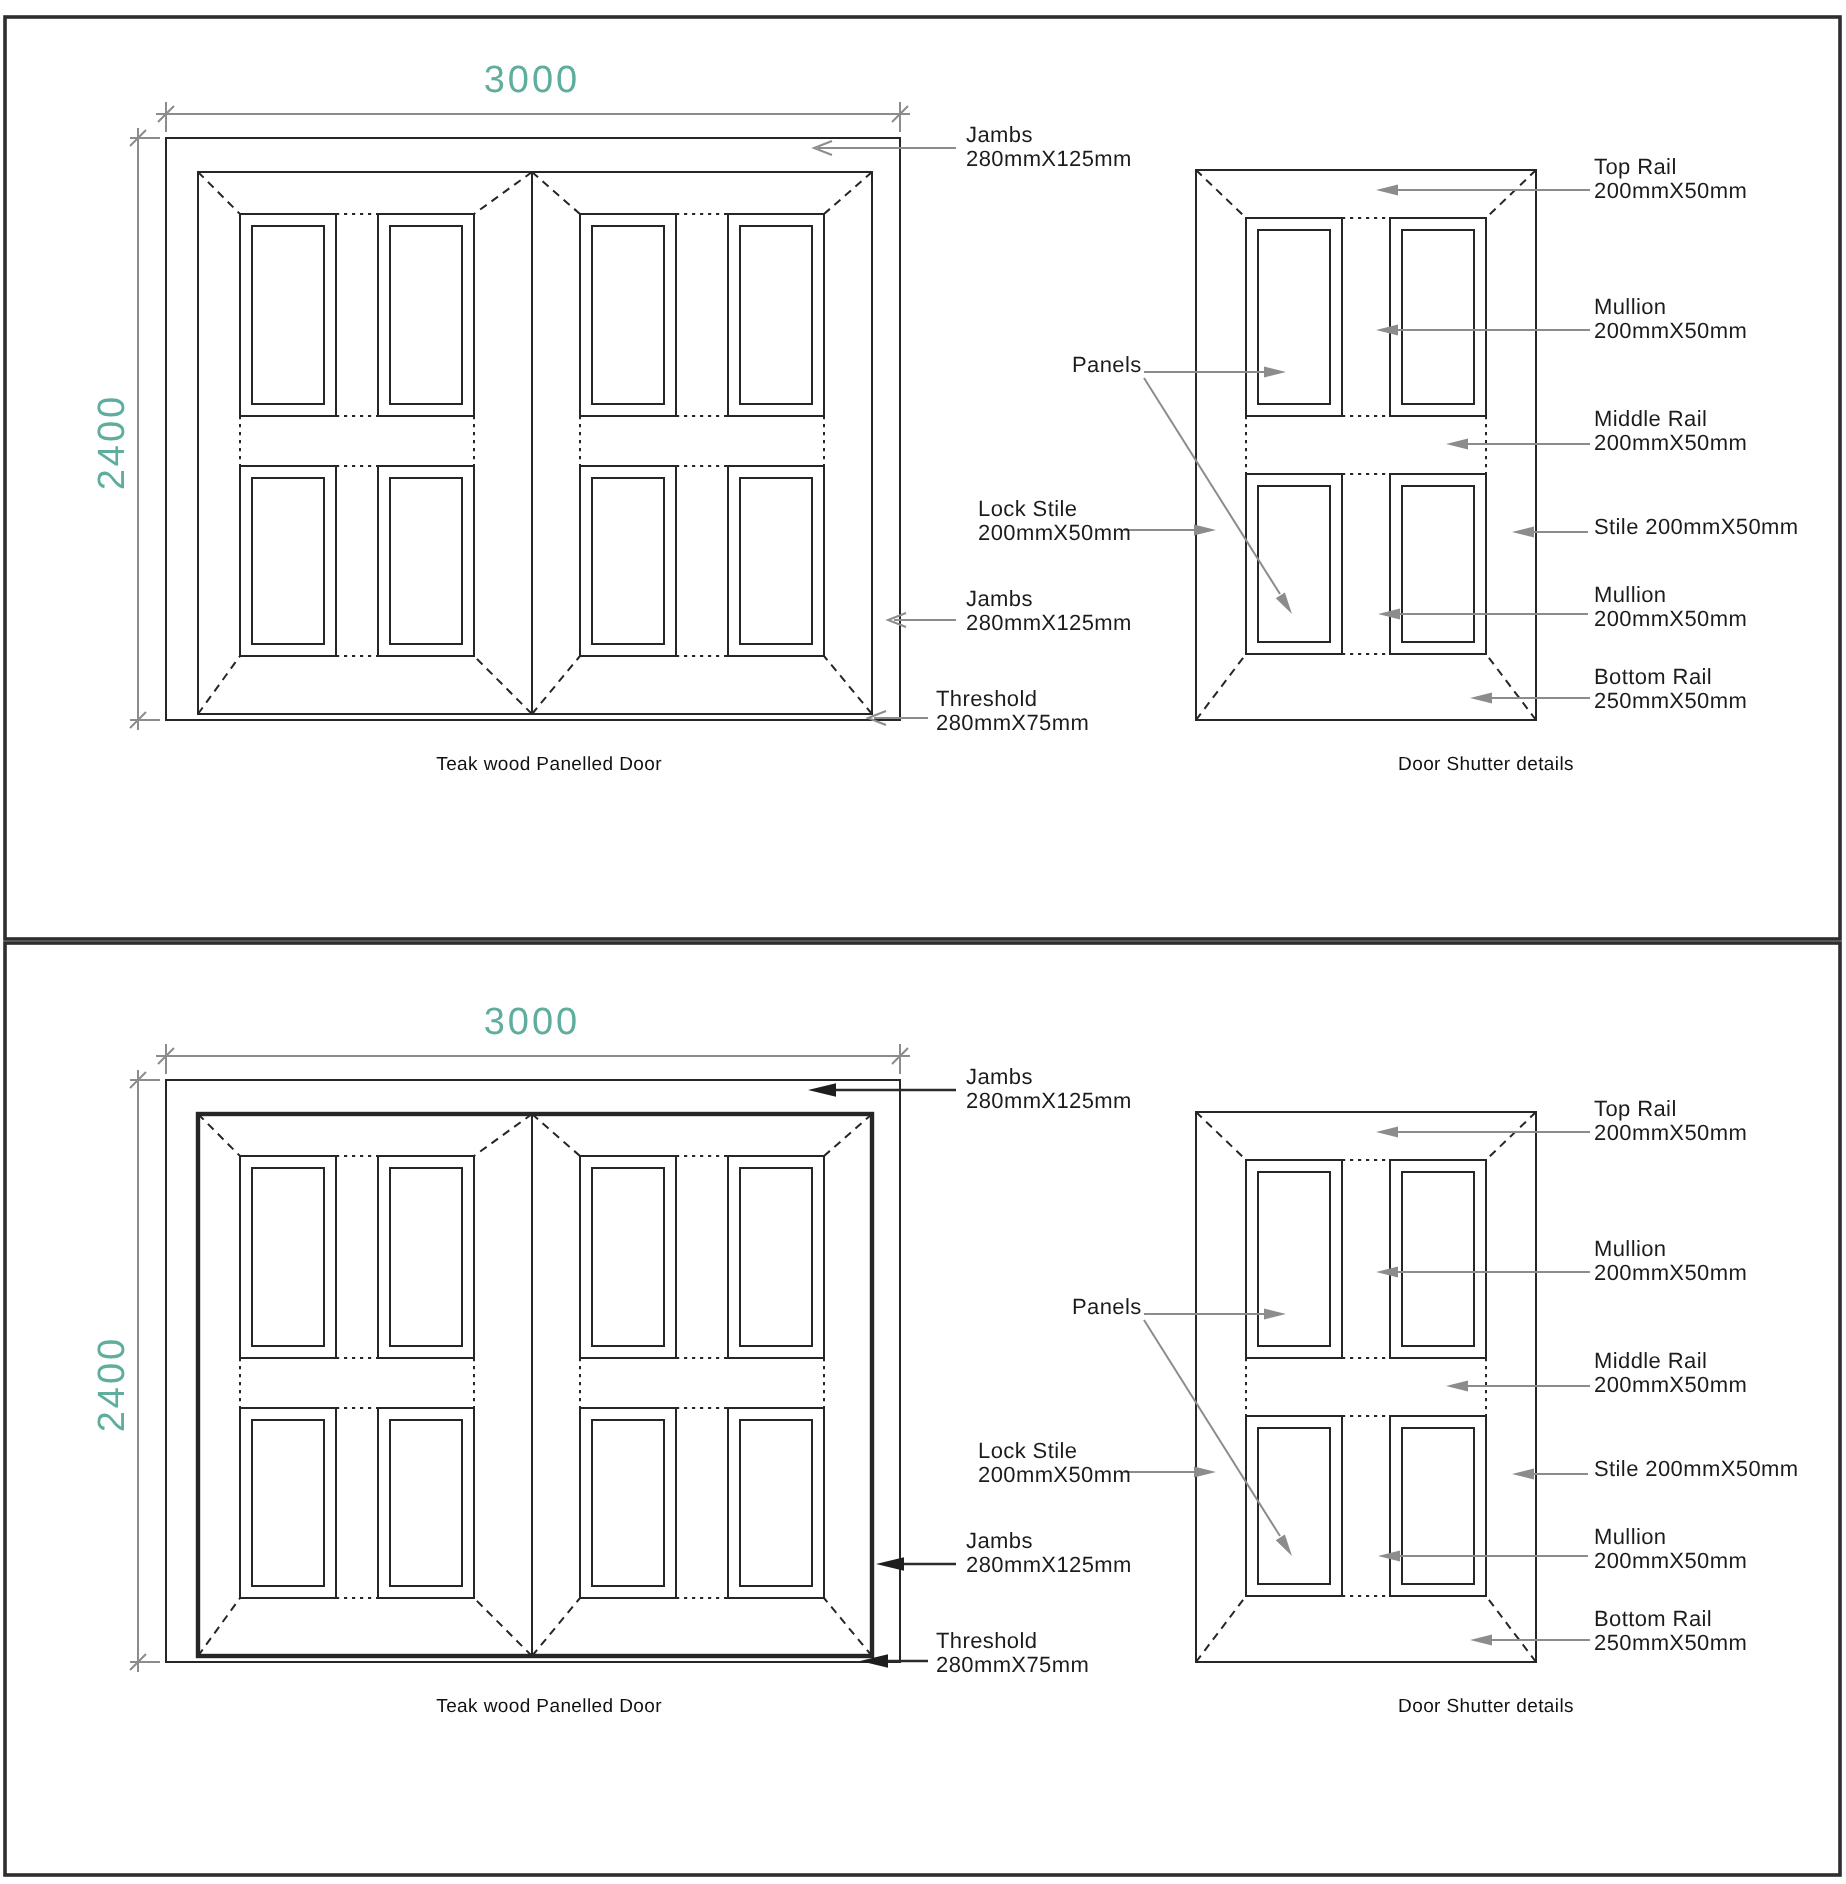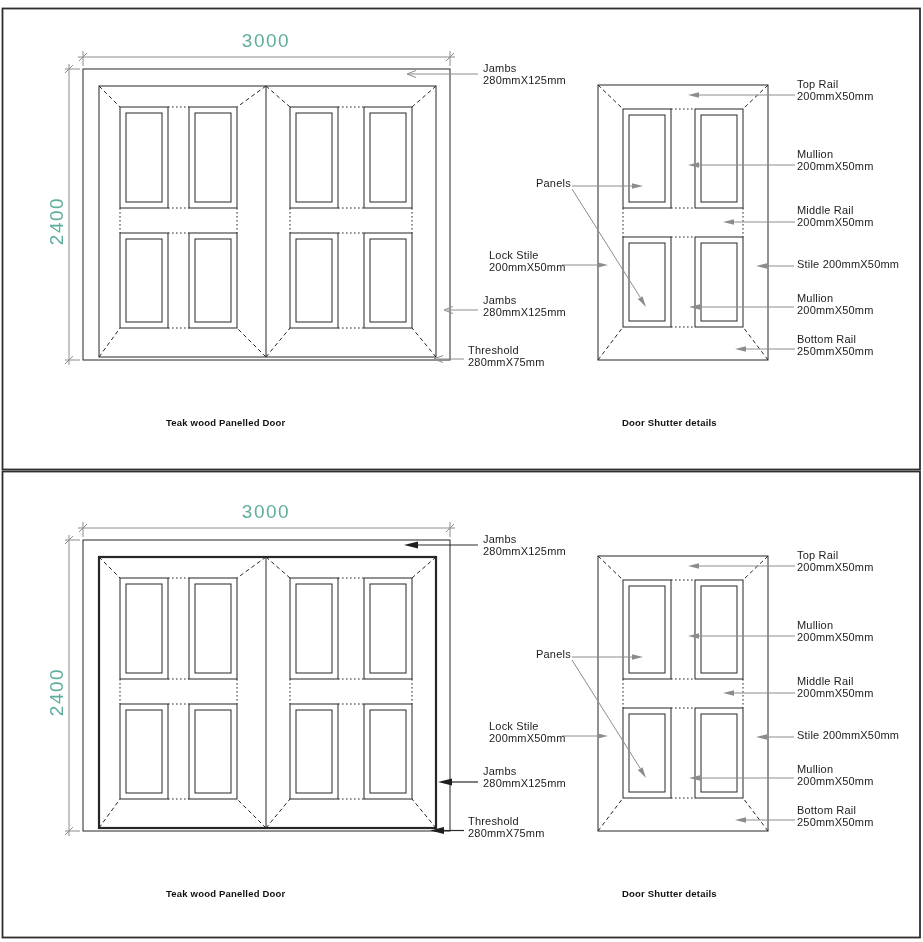--- a/index.html
+++ b/index.html
@@ -17,22 +17,22 @@
   .fgry{fill:#8c8c8c;stroke:none;}
   .fblk{fill:#1e1e1e;stroke:none;}
   .border{fill:none;stroke:#2e2e2e;stroke-width:1.8;}
 
   
   .labels{position:absolute;left:0;width:923px;height:471px;}
   .labels.s2{top:471px;}
   .labels.s1{top:0;}
   .ann{position:absolute;color:#1c1c1c;font-size:11px;line-height:11.5px;
        letter-spacing:.2px;white-space:nowrap;}
-  .cap{position:absolute;font-weight:bold;font-size:9.5px;color:#101010;
-       text-align:left;letter-spacing:.2px;white-space:nowrap;width:165px;margin-top:40px;}
+  .cap{position:absolute;font-weight:normal;font-size:9.5px;color:#101010;
+       text-align:right;letter-spacing:.2px;white-space:nowrap;width:165px;}
   .dimtext{position:absolute;color:#5fae9d;font-size:19px;letter-spacing:1.5px;
        text-align:center;white-space:nowrap;}
   .dim-h{left:216px;top:30px;width:100px;}
   .dim-v{left:18px;top:210px;width:78px;height:22px;transform:rotate(-90deg);}
 </style>
 </head>
 <body>
 
 <div class="page">
 

